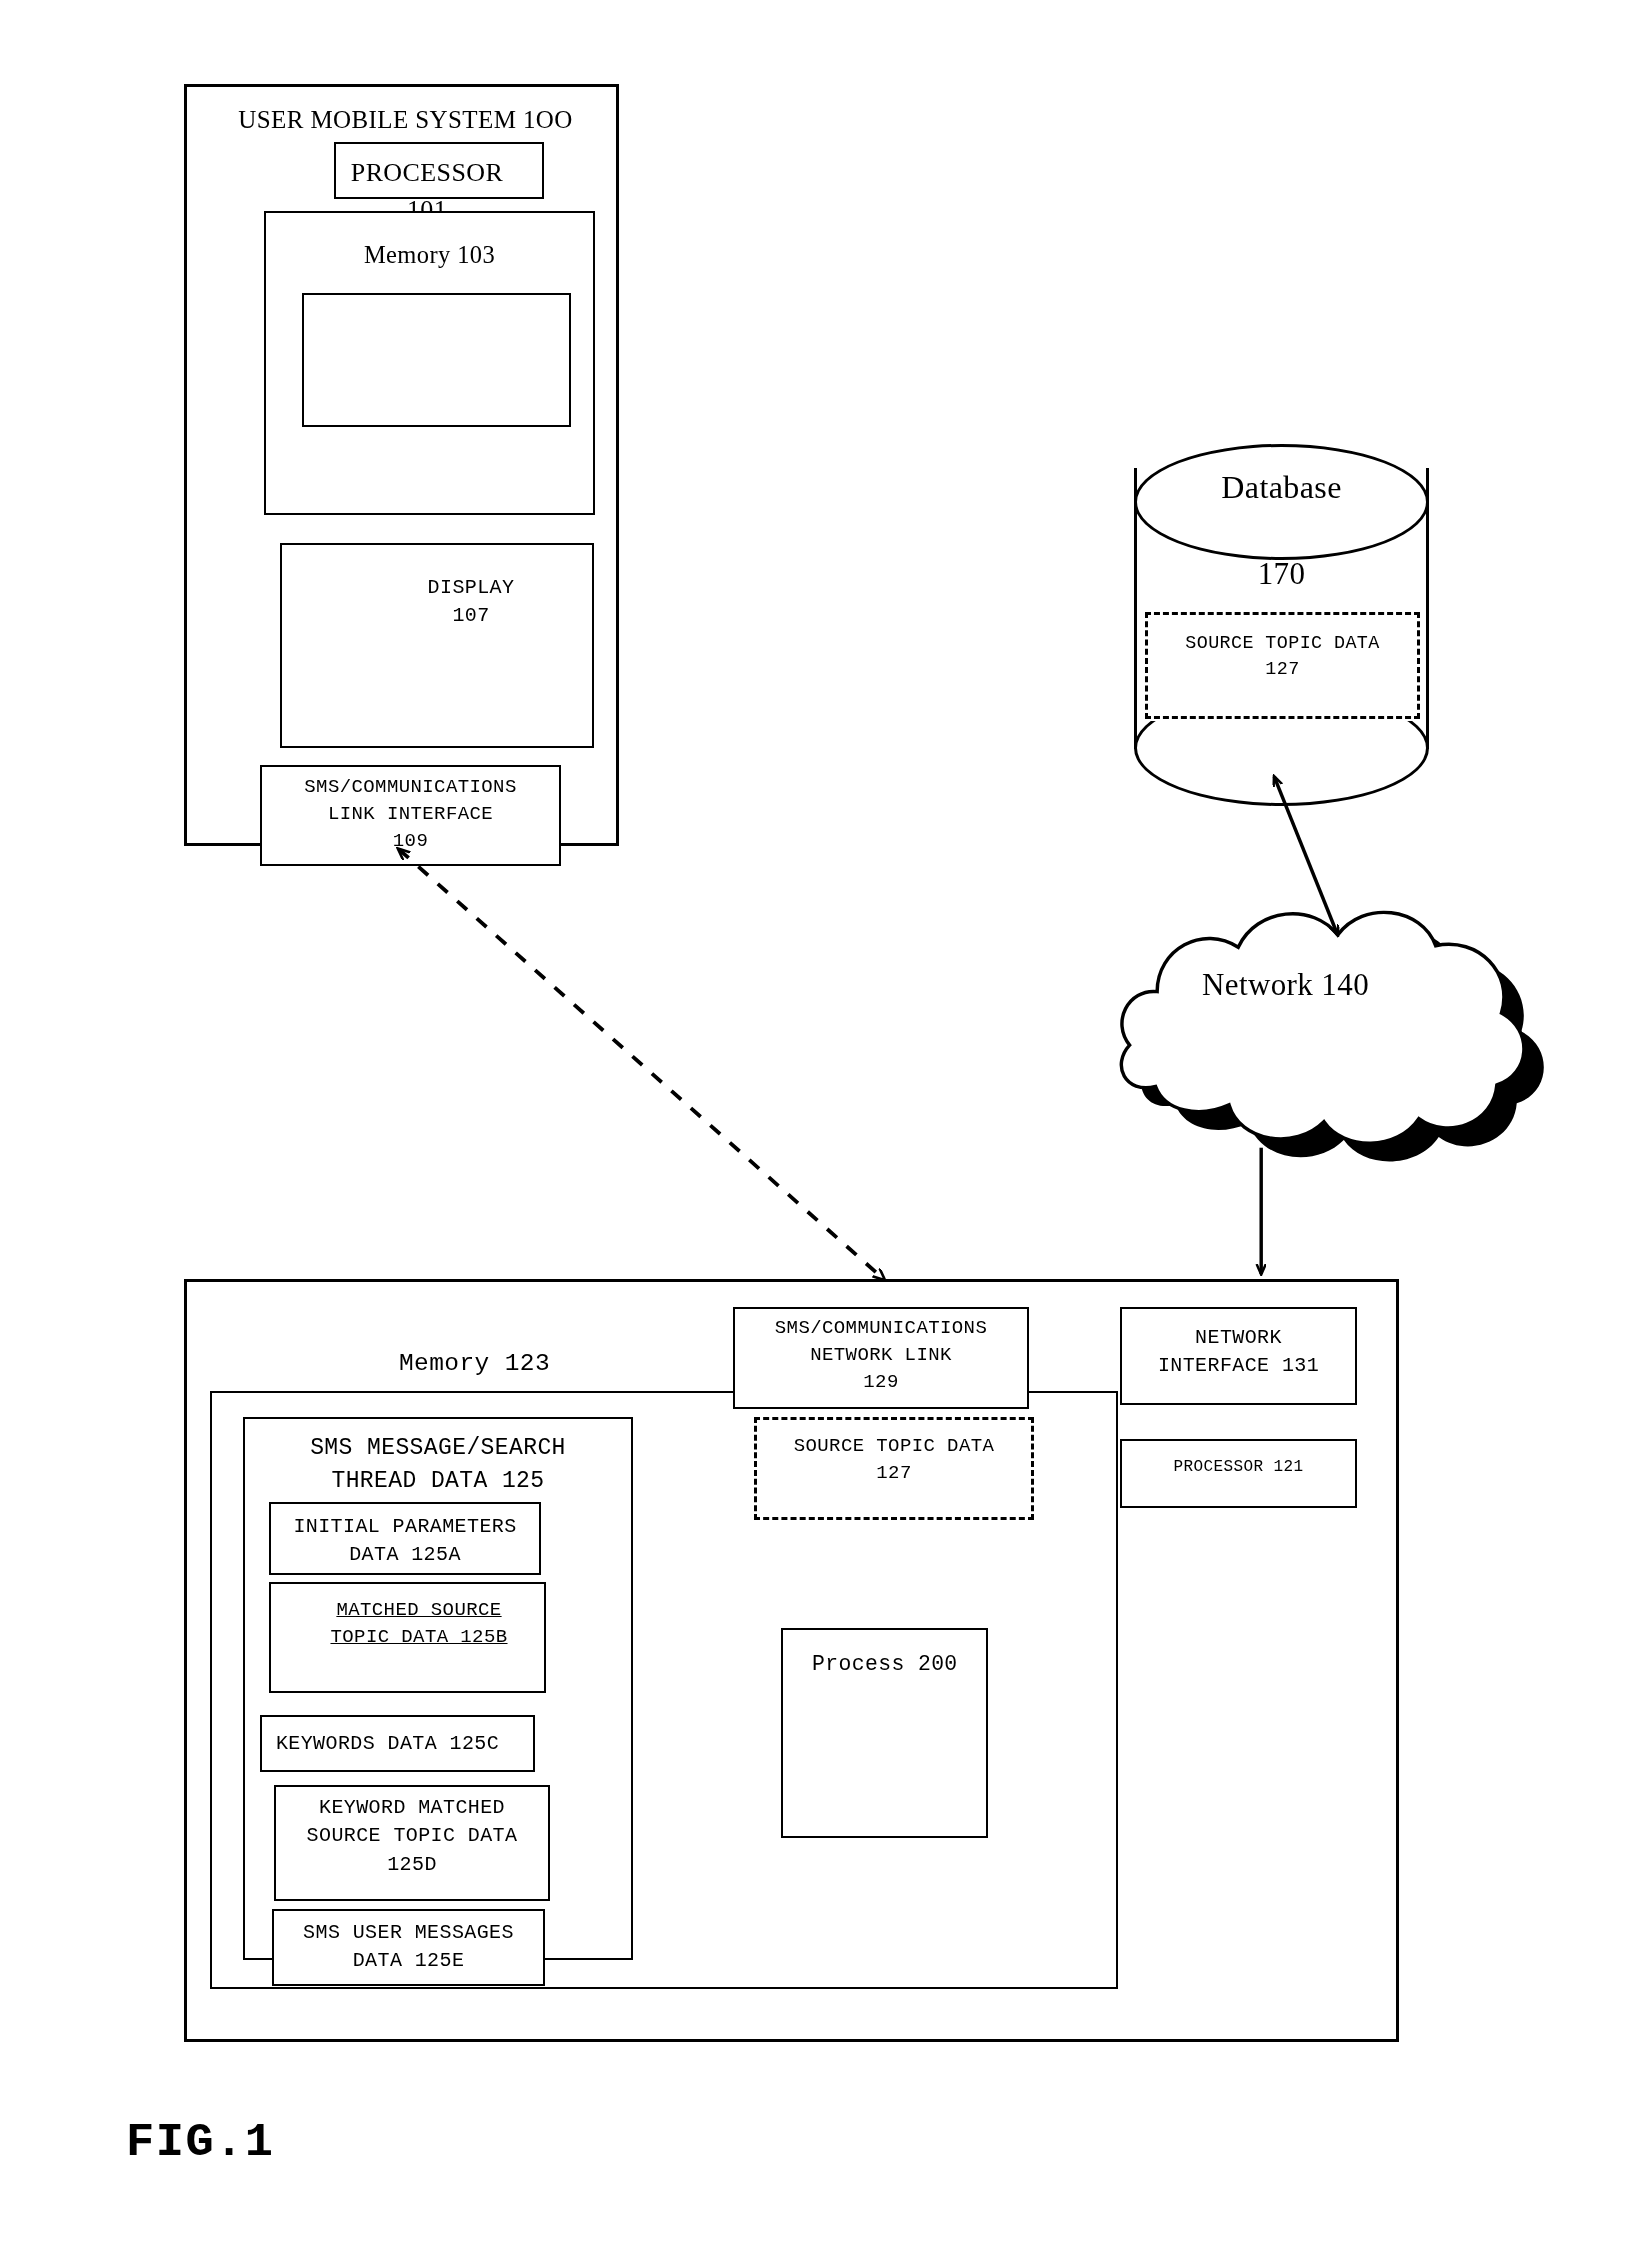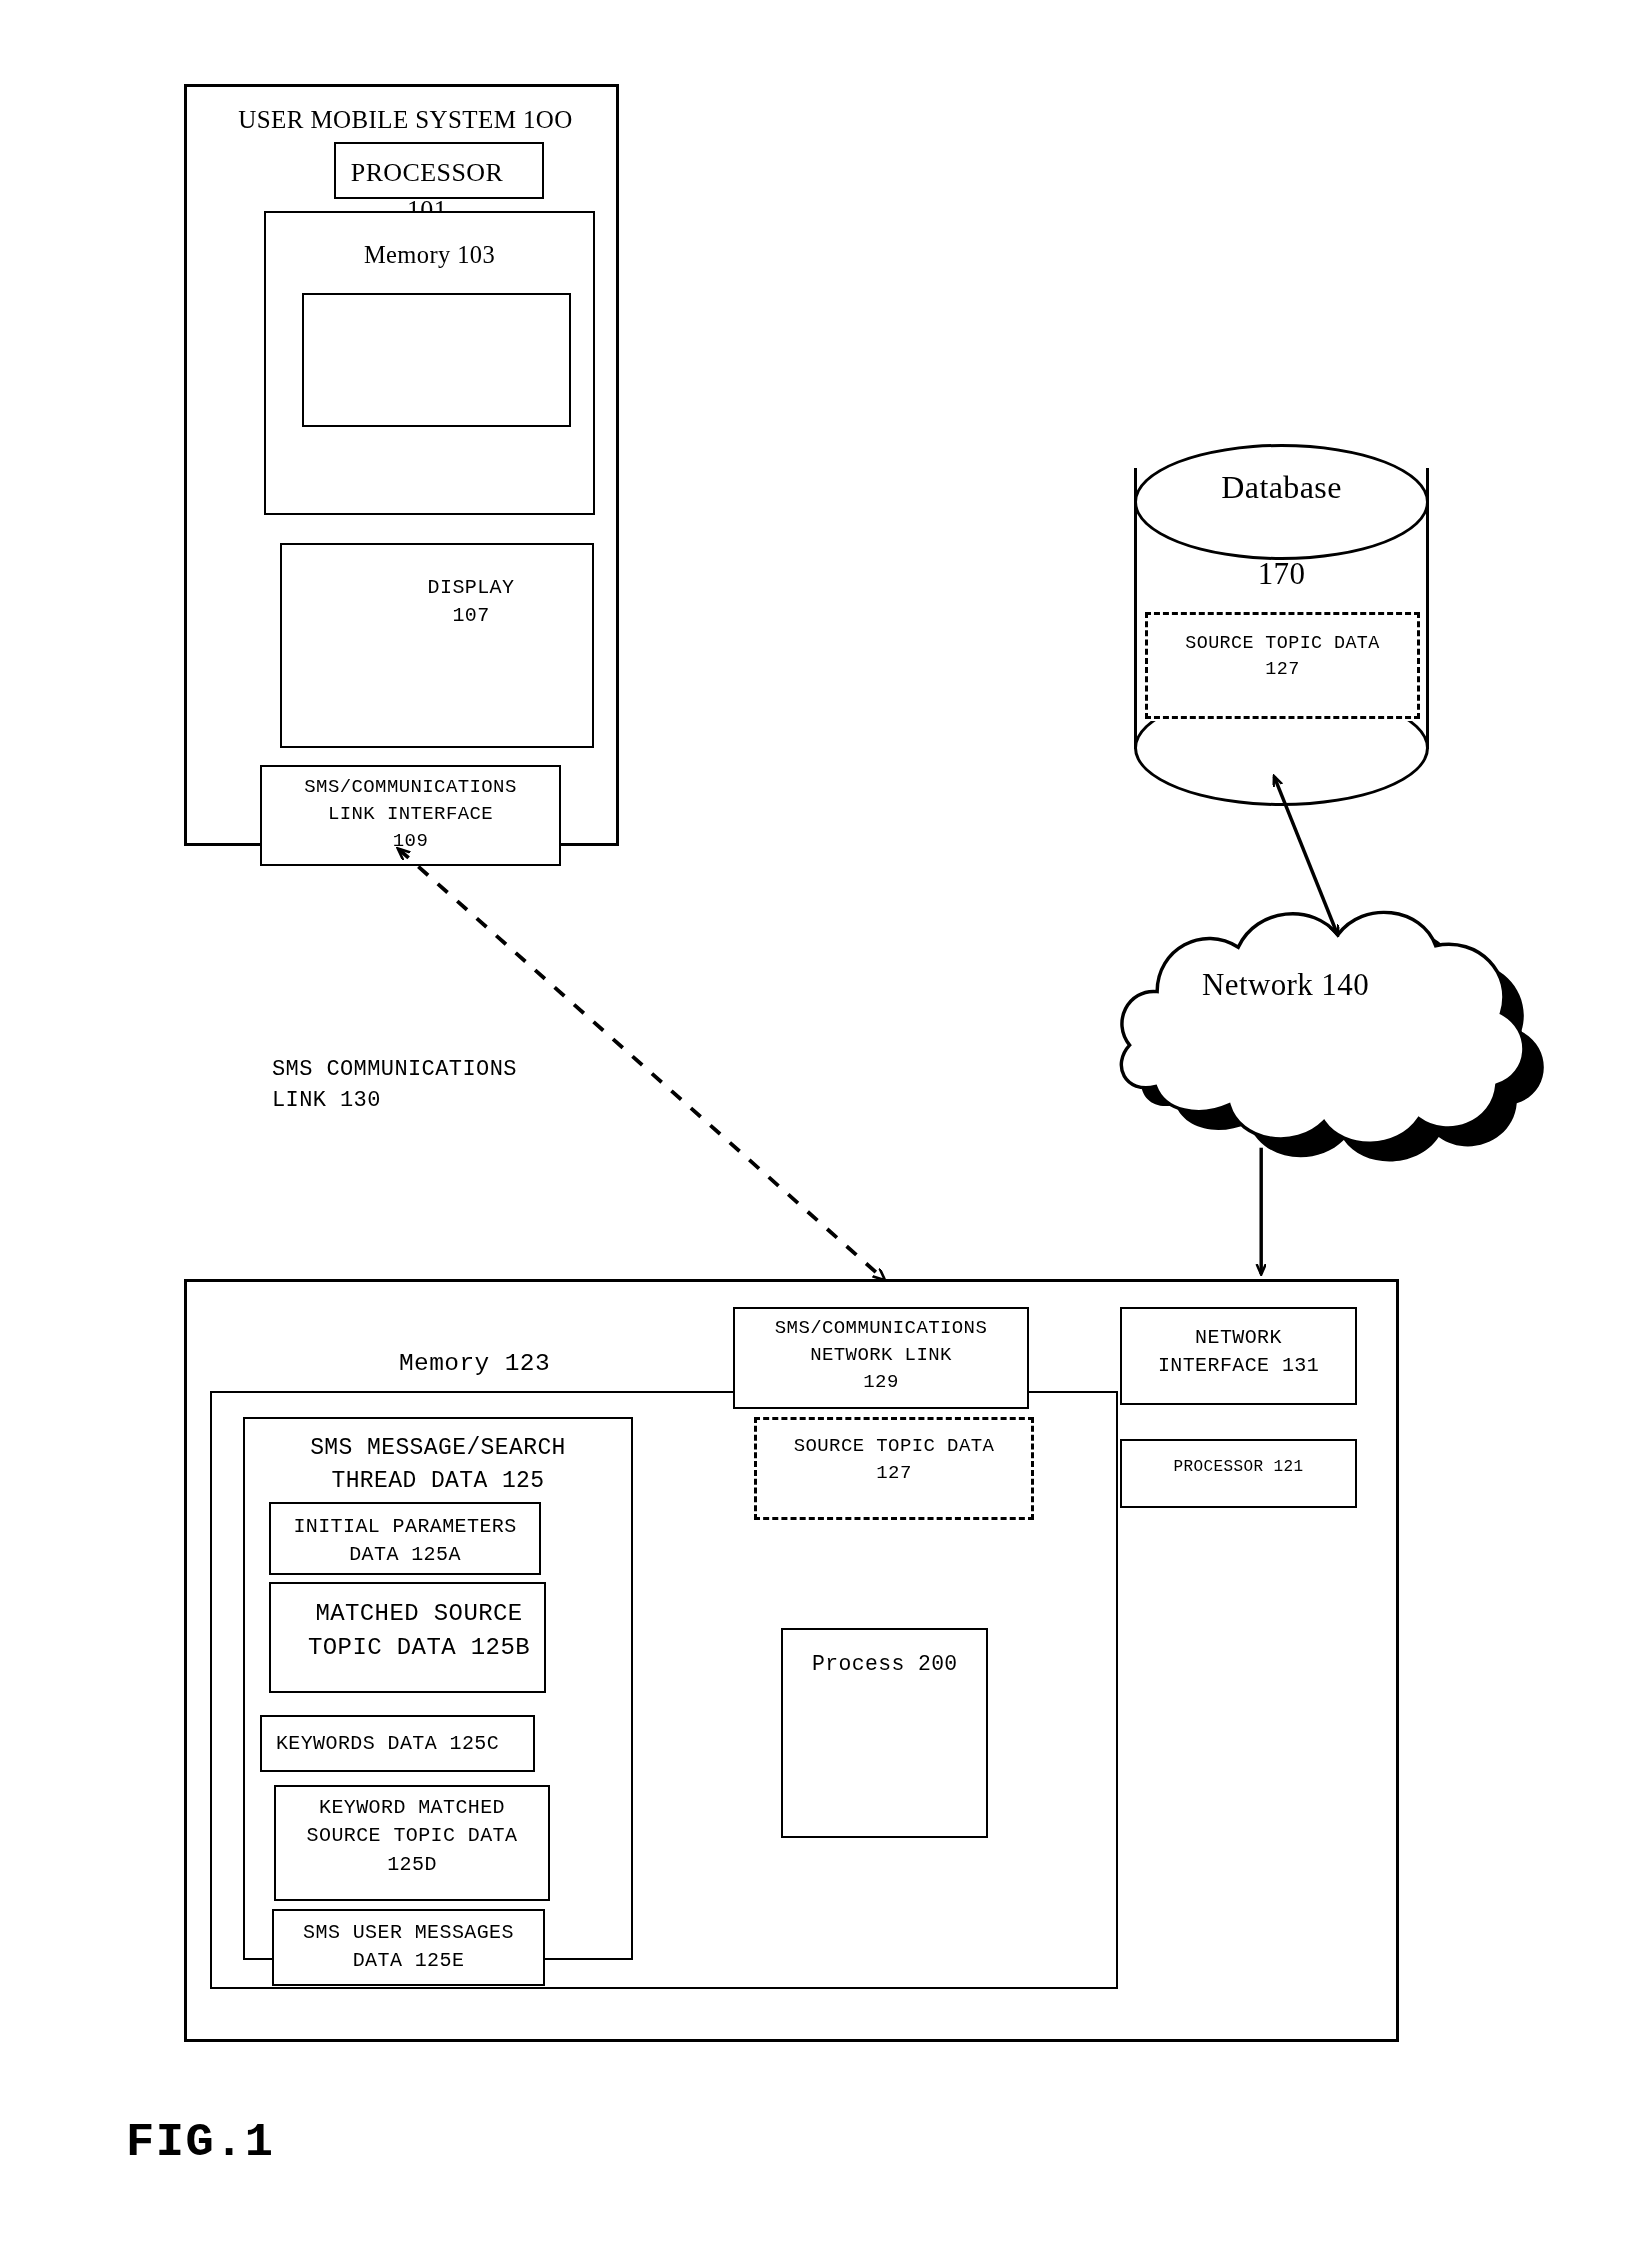--- a/index.html
+++ b/index.html
@@ -98,22 +98,20 @@
 
   <div class="box thin" style="left:280px; top:543px; width:314px; height:205px;"></div>
   <div class="lbl mono" style="left:280px; top:574px; width:314px; font-size:20px;padding-left:34px;">DISPLAY
 107</div>
 
   <div class="box thin" style="left:260px; top:765px; width:301px; height:101px;"></div>
   <div class="lbl mono" style="left:260px; top:774px; width:301px; font-size:19px;">SMS/COMMUNICATIONS
 LINK INTERFACE
 109</div>
 
-  <div class="lbl mono" style="left:272px; top:1054px; width:360px; font-size:22px; text-align:left;">SMS COMMUNICATIONS
-LINK 130</div>
 
   <div class="cyl-body" style="left:1134px; top:468px; width:295px; height:281px;"></div>
   <div class="cyl-ellipse" style="left:1134px; top:690px; width:295px; height:116px;"></div>
   <div class="cyl-bottom-mask" style="left:1139px; top:681px; width:286px; height:40px;"></div>
   <div class="cyl-ellipse" style="left:1134px; top:444px; width:295px; height:116px;"></div>
 
   <div class="lbl serif" style="left:1134px; top:465px; width:295px; font-size:32px;">Database</div>
   <div class="lbl serif" style="left:1134px; top:552px; width:295px; font-size:31px;">170</div>
 
   <div class="box dashed" style="left:1145px; top:612px; width:275px; height:107px;"></div>
@@ -178,21 +176,21 @@
 
   <div class="box thin" style="left:243px; top:1417px; width:390px; height:543px;"></div>
   <div class="lbl mono" style="left:243px; top:1432px; width:390px; font-size:23px;">SMS MESSAGE/SEARCH
 THREAD DATA 125</div>
 
   <div class="box thin" style="left:269px; top:1502px; width:272px; height:73px;"></div>
   <div class="lbl mono" style="left:269px; top:1513px; width:272px; font-size:20px;">INITIAL PARAMETERS
 DATA 125A</div>
 
   <div class="box thin" style="left:269px; top:1582px; width:277px; height:111px;"></div>
-  <div class="lbl mono" style="left:269px; top:1597px; width:300px; font-size:24px;">MATCHED SOURCE
+  <div class="lbl mono" style="left:269px; top:1597px; width:300px; font-size:19px;text-decoration:underline;">MATCHED SOURCE
 TOPIC DATA 125B</div>
 
   <div class="box thin" style="left:260px; top:1715px; width:275px; height:57px;"></div>
   <div class="lbl mono" style="left:260px; top:1730px; width:255px; font-size:20px;">KEYWORDS DATA 125C</div>
 
   <div class="box thin" style="left:274px; top:1785px; width:276px; height:116px;"></div>
   <div class="lbl mono" style="left:274px; top:1794px; width:276px; font-size:20px;">KEYWORD MATCHED
 SOURCE TOPIC DATA
 125D</div>
 

